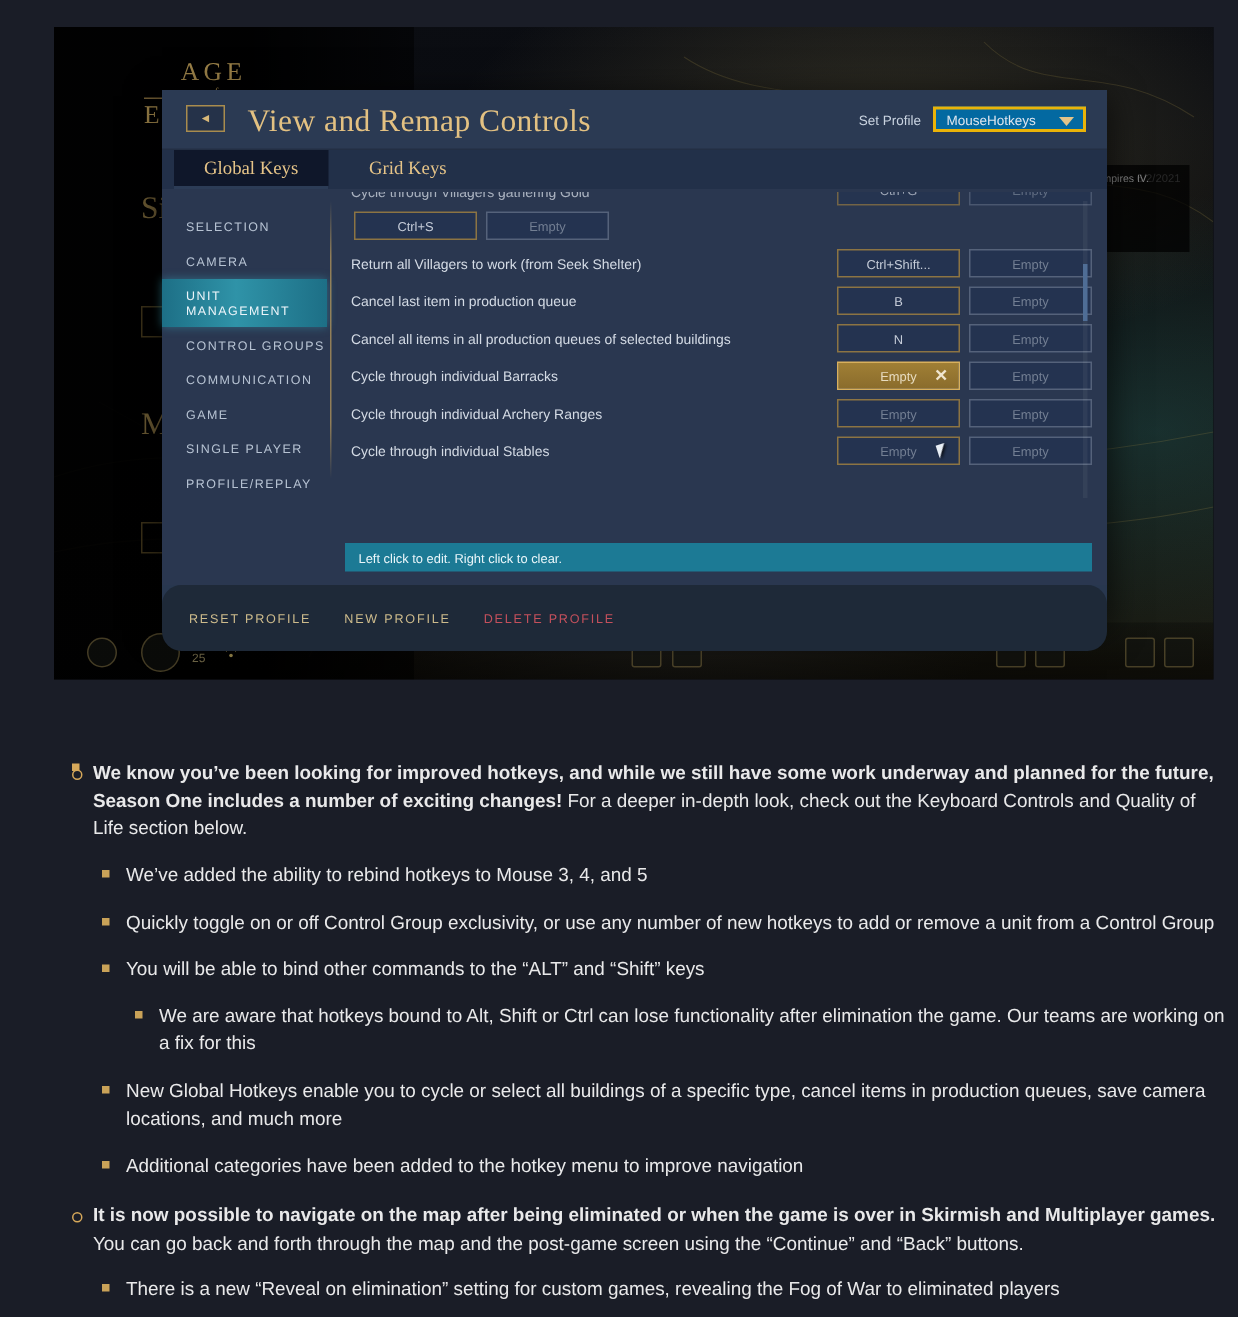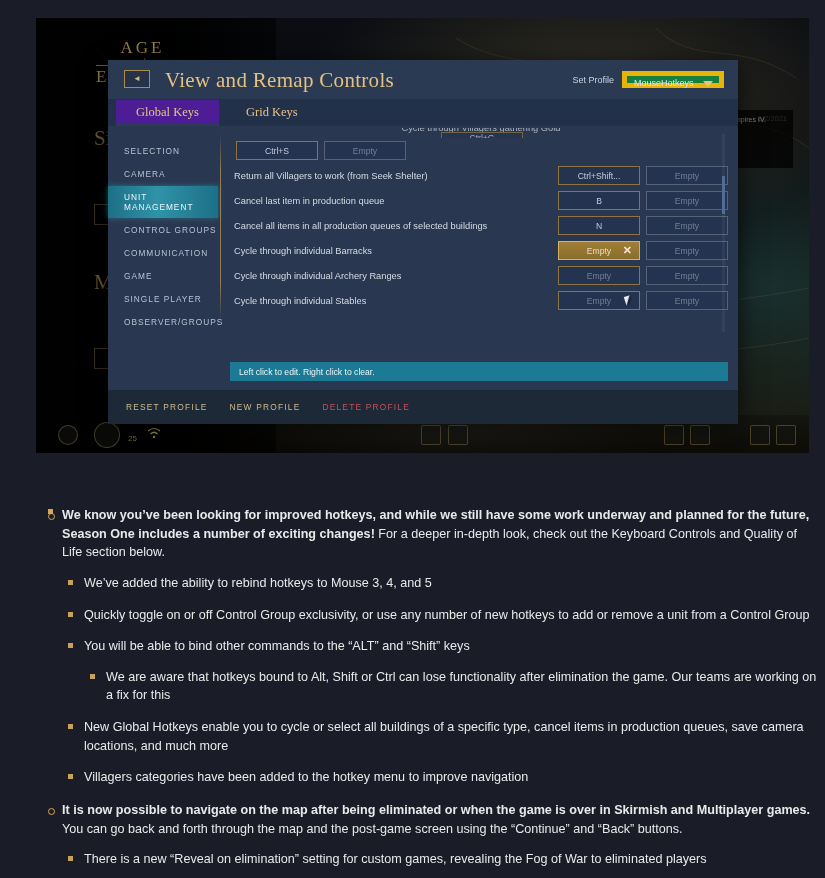--- a/index.html
+++ b/index.html
@@ -117,42 +117,42 @@
     letter-spacing: .3px;
   }
   .profile-wrap {
     position: absolute; right: 14px; top: 11px;
     display: flex; align-items: center; gap: 8px;
   }
   .profile-lbl { color: #c9d3e0; font-size: 9px; }
   .profile-sel {
     position: relative;
     width: 102px; height: 17px;
-    background: #15803d;
-    border: 5px solid #eab308;
+    background: #0369a1;
+    border: 2px solid #eab308;
     color: #dfe6ef; font-size: 9px;
     line-height: 15px; padding-left: 7px;
   }
   .profile-sel .caret {
     position: absolute; right: 6px; top: 5px;
     width: 0; height: 0;
     border-left: 5px solid transparent;
     border-right: 5px solid transparent;
     border-top: 6px solid #e4c489;
   }
 
   .tabs { height: 26px; background: #223049; position: relative; }
   .tab {
     position: absolute; top: 0; height: 26px;
     color: #e6c488;
     font-family: "Liberation Serif", serif;
     font-size: 12.5px;
     padding: 5px 20px;
   }
-  .tab.active { left: 8px; background: #4c1d95; border-bottom: 2px solid #2c3c56; }
+  .tab.active { left: 8px; background: #0f172a; border-bottom: 2px solid #2c3c56; }
   .tab.inactive { left: 118px; background: transparent; }
 
   .dlg-body {
     position: relative;
     height: 264px;
     background: #2a3750;
   }
   .side-cats {
     position: absolute; left: 0; top: 0; width: 110px; height: 100%;
     padding-top: 14px;
@@ -201,21 +201,21 @@
   .key-cell.empty { color: #737f93; }
   .key-cell.hot {
     background: linear-gradient(180deg, #a07f35, #8a6c2c);
     border-color: #d9b05c;
     color: #e8dcc0;
   }
   .key-cell .x {
     position: absolute; right: 7px; top: 2px;
     color: #f0e6d0; font-size: 11px; font-weight: bold;
   }
-  .row.clipped { height: 10px; overflow: hidden; opacity: .75; flex-direction: column; }
+  .row.clipped { height: 10px; overflow: hidden; opacity: .75; }
   .row.clipped .row-label { font-size: 9.3px; position: relative; top: -5px; }
   .row.clipped .key-cell { height: 19px; position: relative; top: -6px; }
 
   .scrollbar {
     position: absolute; right: 3px; top: 6px;
     width: 3px; height: 198px;
     background: rgba(255,255,255,.05);
   }
   .scroll-thumb {
     position: absolute; left: 0; top: 42px;
@@ -226,23 +226,23 @@
   .hint-bar {
     position: absolute; left: 122px; right: 10px; bottom: 9px;
     height: 19px;
     background: #1c7a95;
     color: #eaf6fa; font-size: 8.6px;
     display: flex; align-items: center;
     padding-left: 9px;
   }
 
   .dlg-foot {
-    height: 34px; background: #1e2938;
+    height: 44px; background: #1e2938;
     display: flex; align-items: center;
-    padding-left: 18px; gap: 22px;
+    padding-left: 18px; gap: 22px; border-radius: 13px;
   }
   .foot-btn {
     font-size: 8.4px; letter-spacing: 1.2px;
     color: #cdbb8c;
   }
   .foot-btn.danger { color: #c4505c; }
 
   .cursor {
     position: absolute; left: 589px; top: 278px;
     width: 0; height: 0;
@@ -385,21 +385,21 @@
 
     <div class="dlg-body">
       <div class="side-cats">
         <div class="cat">SELECTION</div>
         <div class="cat">CAMERA</div>
         <div class="cat sel">UNIT MANAGEMENT</div>
         <div class="cat">CONTROL GROUPS</div>
         <div class="cat">COMMUNICATION</div>
         <div class="cat">GAME</div>
         <div class="cat">SINGLE PLAYER</div>
-        <div class="cat">OBSERVER/GROUPS</div>
+        <div class="cat">PROFILE/REPLAY</div>
       </div>
       <div class="v-divider"></div>
 
       <div class="rows">
 
         <div class="row clipped">
           <div class="row-label">Cycle through Villagers gathering Gold</div>
           <div class="key-cell">Ctrl+G</div>
           <div class="key-cell secondary empty">Empty</div>
         </div>
@@ -478,21 +478,21 @@
       <ul class="lvl2">
         <li>We’ve added the ability to rebind hotkeys to Mouse 3, 4, and 5</li>
         <li>Quickly toggle on or off Control Group exclusivity, or use any number of new hotkeys to add or remove a unit from a Control Group</li>
         <li>
           <span>You will be able to bind other commands to the “ALT” and “Shift” keys</span>
           <ul class="lvl3">
             <li>We are aware that hotkeys bound to Alt, Shift or Ctrl can lose functionality after elimination the game. Our teams are working on a fix for this</li>
           </ul>
         </li>
         <li>New Global Hotkeys enable you to cycle or select all buildings of a specific type, cancel items in production queues, save camera locations, and much more</li>
-        <li>Villagers categories have been added to the hotkey menu to improve navigation</li>
+        <li>Additional categories have been added to the hotkey menu to improve navigation</li>
       </ul>
     </li>
 
     <li>
       <b>It is now possible to navigate on the map after being eliminated or when the game is over in Skirmish and Multiplayer games.</b><span> You can go back and forth through the map and the post-game screen using the “Continue” and “Back” buttons.</span>
 
       <ul class="lvl2">
         <li>There is a new “Reveal on elimination” setting for custom games, revealing the Fog of War to eliminated players</li>
         <li>The Fog of War is revealed to all players when the game is over</li>
       </ul>

